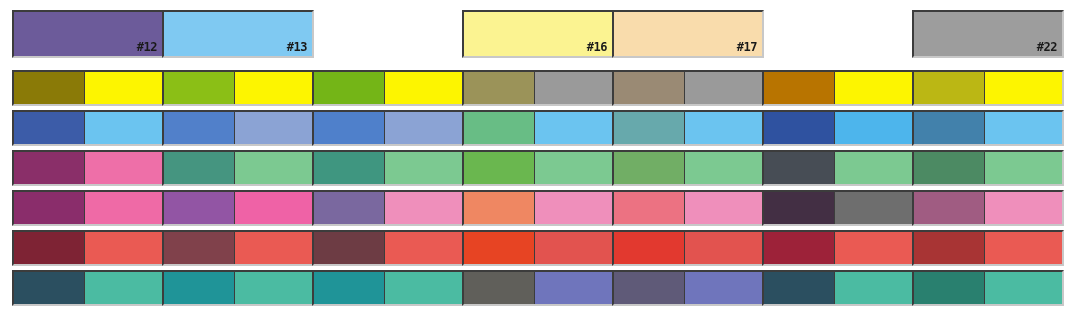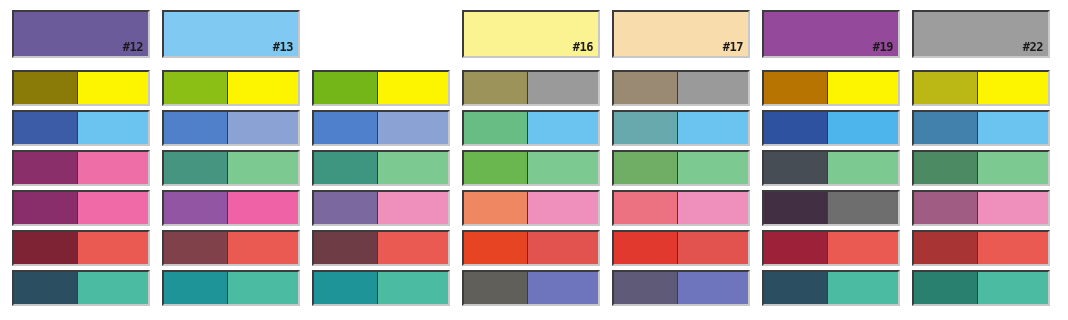--- a/index.html
+++ b/index.html
@@ -22,21 +22,21 @@
   }
   .palette-column {
     position: absolute;
     top: 0;
     width: 138px;
     height: 320px;
   }
   .swatch-row {
     position: absolute;
     left: 0;
-    width: 138px;
+    width: 152px;
     height: 36px;
     box-sizing: border-box;
     display: flex;
     flex-direction: row;
     border-top: 2px solid #3c3c3c;
     border-left: 2px solid #3c3c3c;
     border-right: 2px solid #c8c8c8;
     border-bottom: 2px solid #c8c8c8;
     background: #eab308;
     text-align: center;
@@ -220,25 +220,20 @@
       <div class="swatch-row" style="top: 230px;">
         <div class="swatch-cell left" style="background: rgb(226, 57, 47);"></div>
         <div class="swatch-cell right" style="background: rgb(226, 83, 79);"></div>
       </div>
       <div class="swatch-row" style="top: 270px;">
         <div class="swatch-cell left" style="background: rgb(95, 90, 120);"></div>
         <div class="swatch-cell right" style="background: rgb(111, 117, 188);"></div>
       </div>
     </div>
     <div class="palette-column" style="left: 762px;">
-      <div class="swatch-row header-row" style="top: 10px; height: 48px;">
-        <div class="swatch-cell full" style="background: rgb(148, 73, 154);">
-          <span class="swatch-label">#19</span>
-        </div>
-      </div>
       <div class="swatch-row" style="top: 70px;">
         <div class="swatch-cell left" style="background: rgb(184, 116, 0);"></div>
         <div class="swatch-cell right" style="background: rgb(253, 245, 0);"></div>
       </div>
       <div class="swatch-row" style="top: 110px;">
         <div class="swatch-cell left" style="background: rgb(47, 82, 160);"></div>
         <div class="swatch-cell right" style="background: rgb(77, 181, 236);"></div>
       </div>
       <div class="swatch-row" style="top: 150px;">
         <div class="swatch-cell left" style="background: rgb(71, 77, 85);"></div>

